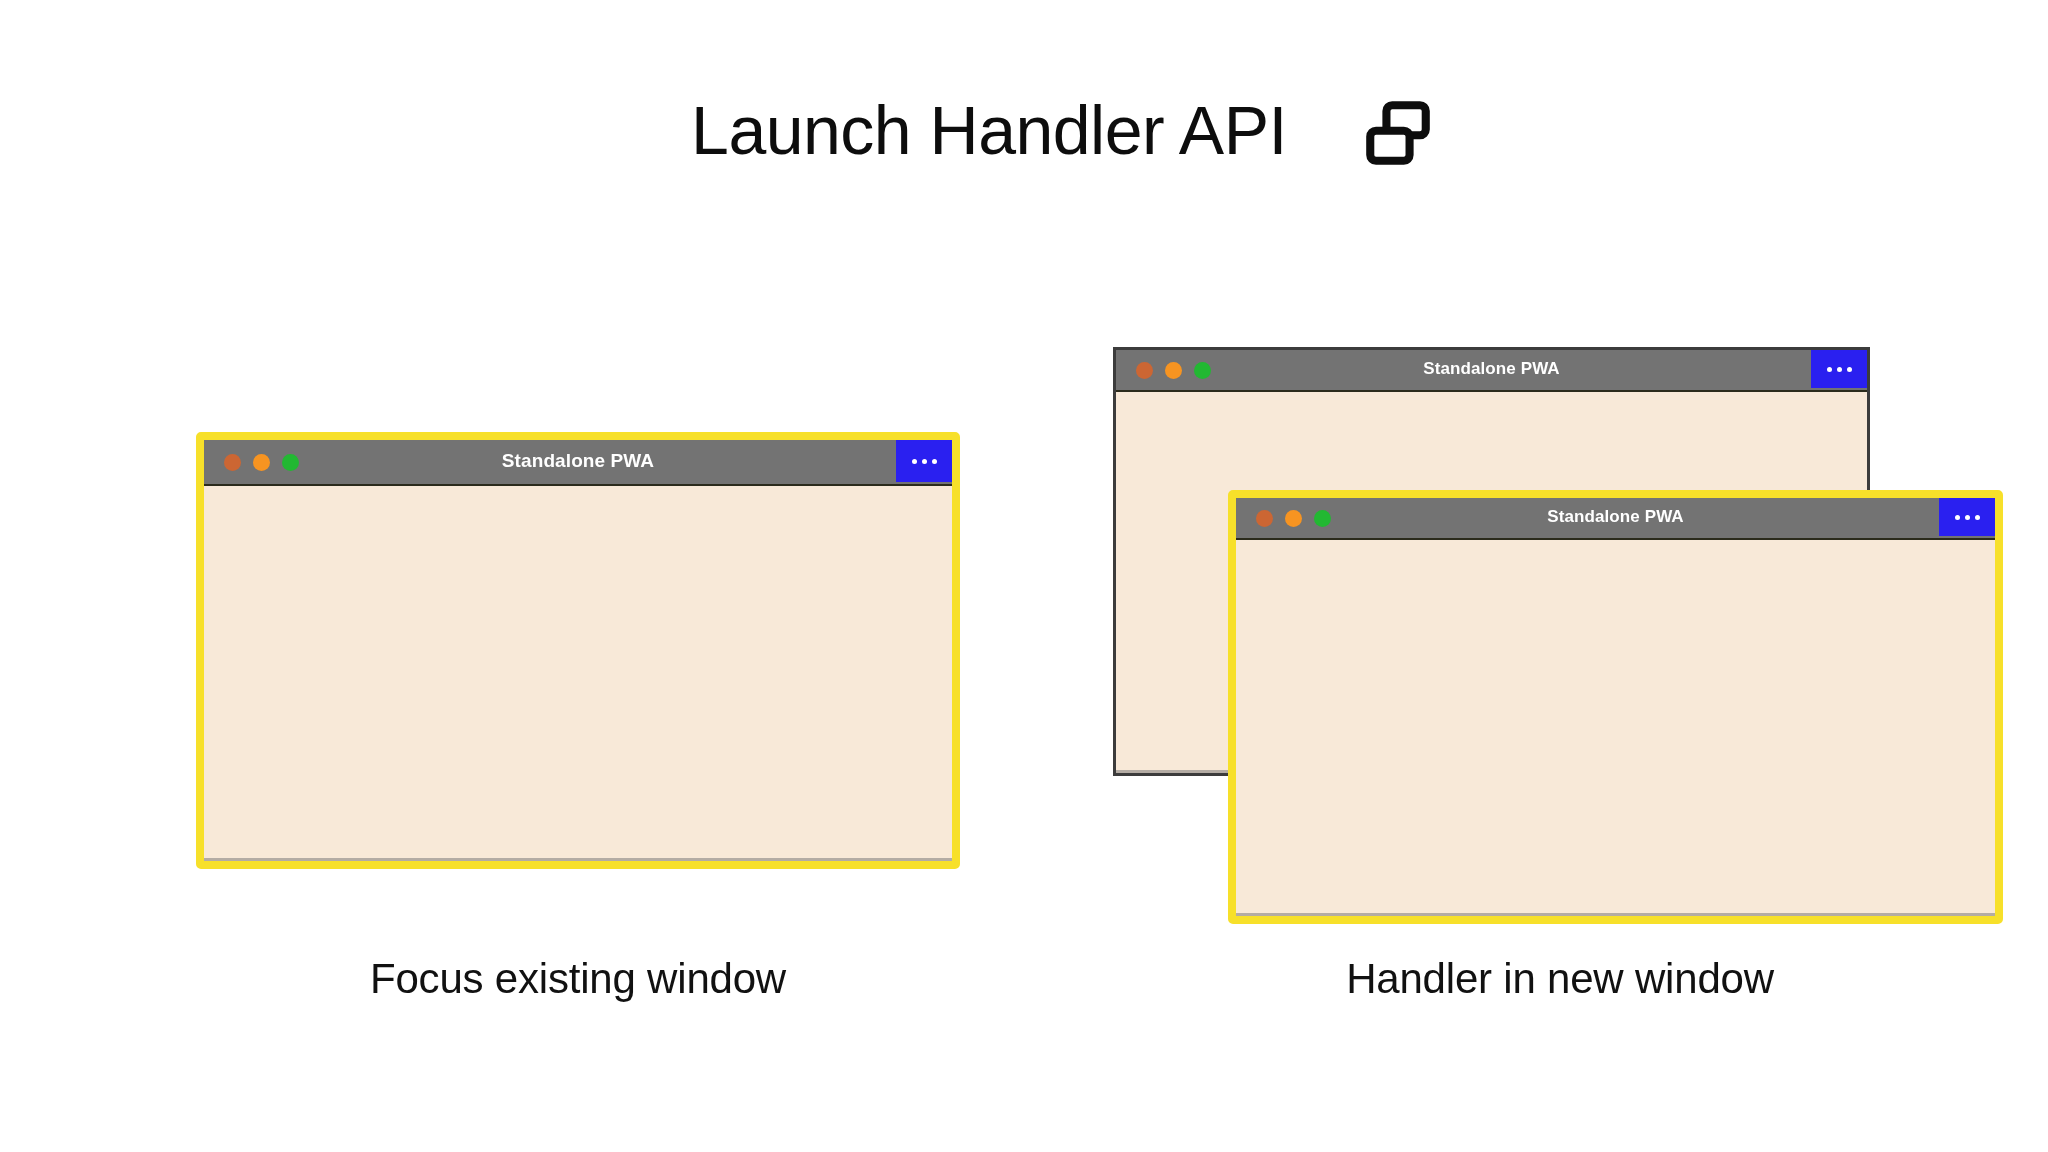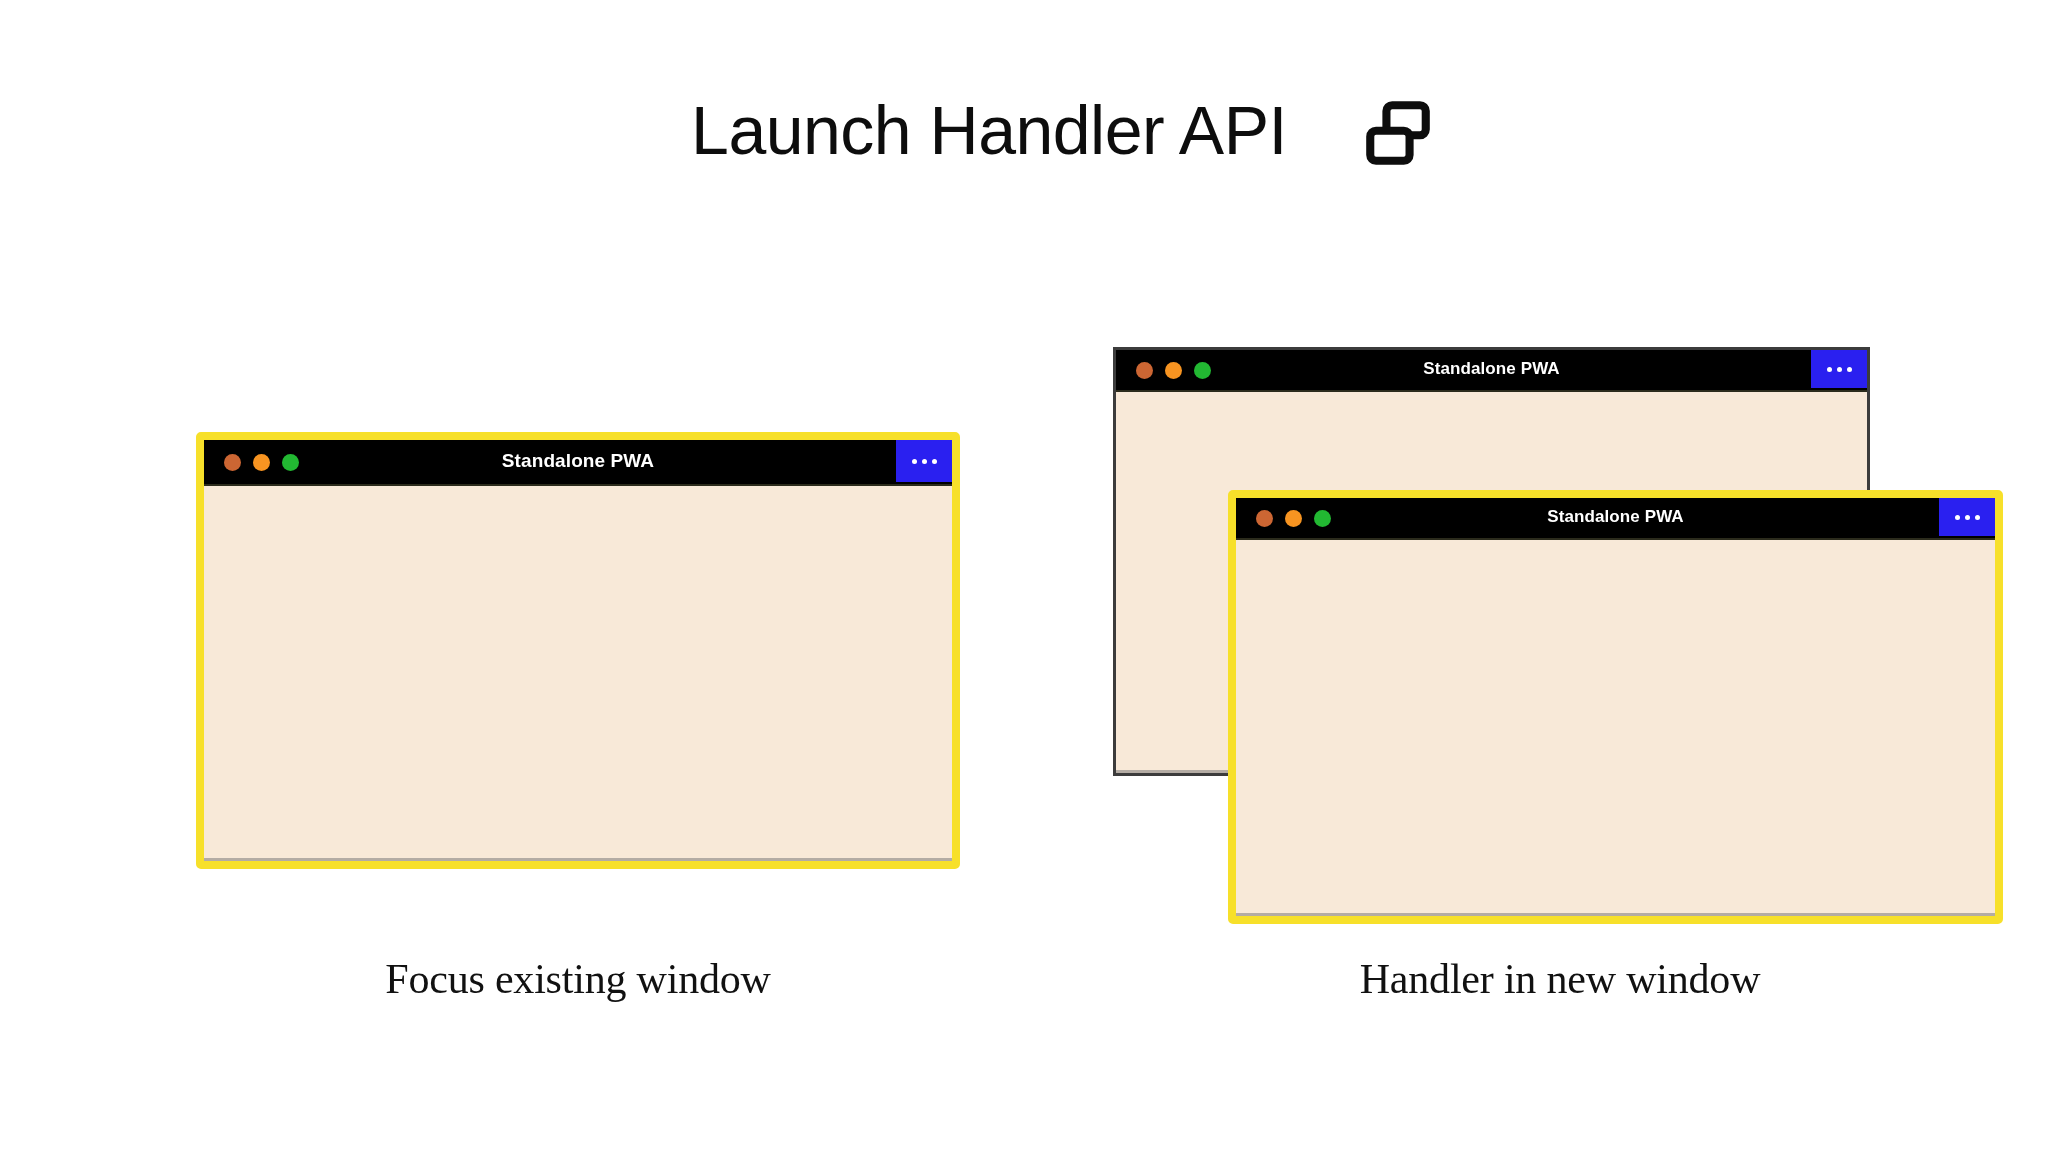--- a/index.html
+++ b/index.html
@@ -70,21 +70,21 @@
     inset: 0;
     display: flex;
     flex-direction: column;
     overflow: hidden;
   }
 
   .titlebar {
     position: relative;
     flex: none;
     height: 46px;
-    background: #000000;
+    background: #737373;
     display: flex;
     align-items: center;
     border-bottom: 2px solid #2b2b1c;
     box-sizing: border-box;
   }
   .titlebar.sm { height: 42px; }
 
   .lights {
     display: flex;
     align-items: center;
@@ -166,21 +166,21 @@
     left: 1228px;
     top: 490px;
     width: 775px;
     height: 434px;
     z-index: 4;
   }
 
   
   .caption {
     position: absolute;
-    font-family: Liberation Serif, serif;
+    font-family: Liberation Sans, sans-serif;
     font-size: 42px;
     font-weight: 400;
     color: #111111;
     letter-spacing: -0.2px;
     white-space: nowrap;
     text-align: center;
   }
   #caption-left  { left: 196px; width: 764px; top: 955px; }
   #caption-right { left: 1120px; width: 880px; top: 955px; }
 </style>

